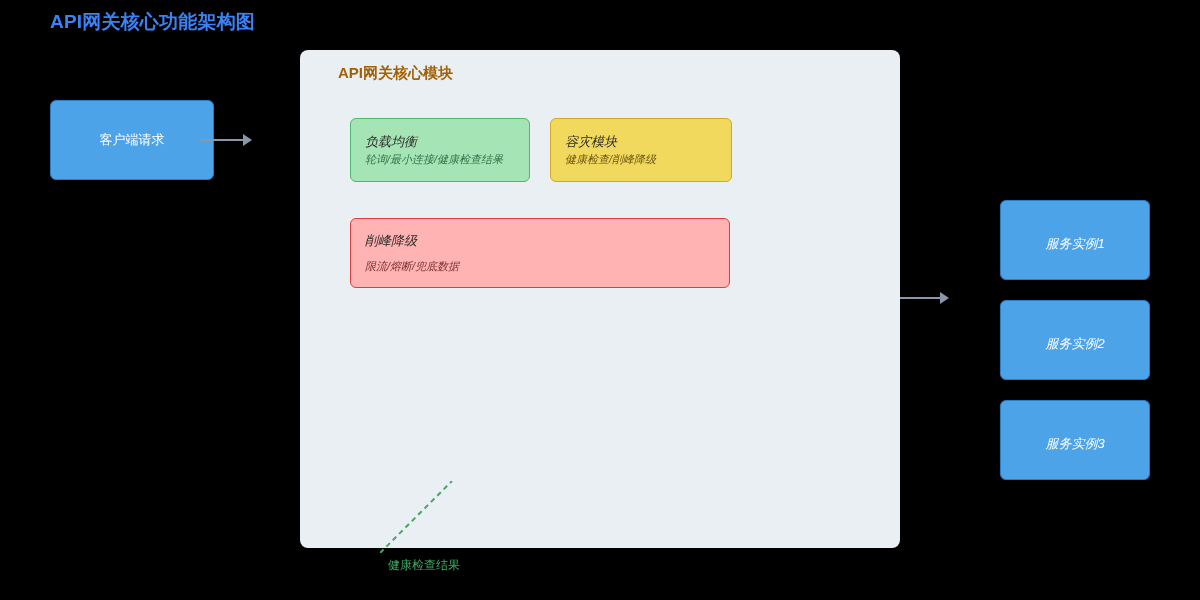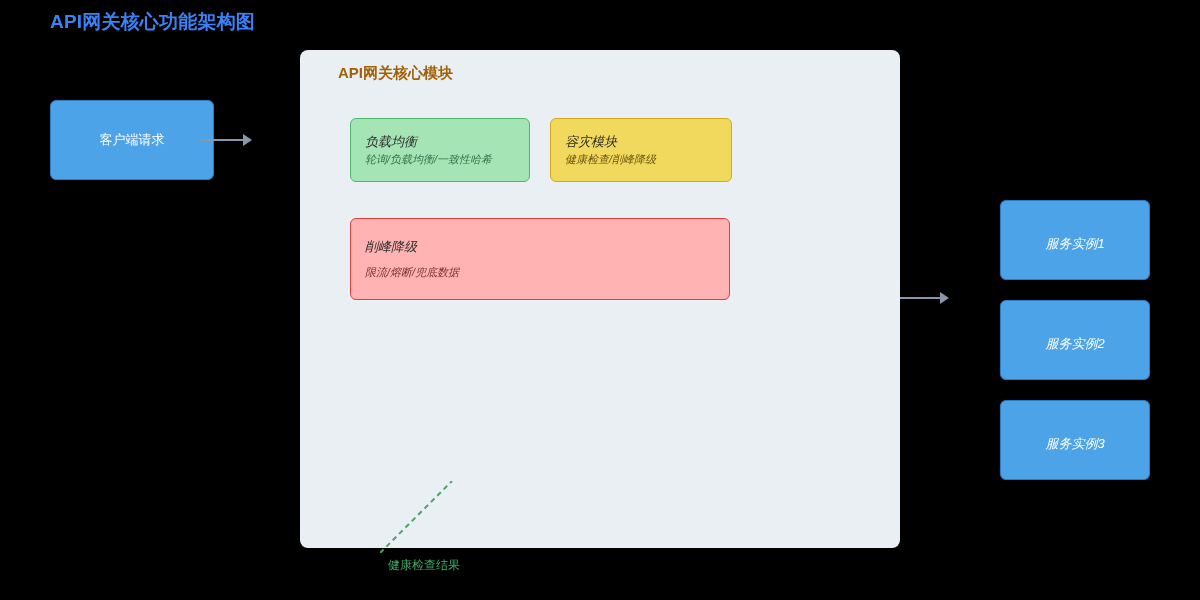--- a/index.html
+++ b/index.html
@@ -104,21 +104,21 @@
   #module-lb .m-sub { color: #32734a; }
 
   #module-dr {
     left: 250px; top: 68px; width: 182px; height: 64px;
     background: #f1d95e;
     border: 1px solid #d6a81d;
   }
   #module-dr .m-sub { color: #6b5610; }
 
   #module-pc {
-    left: 50px; top: 168px; width: 380px; height: 82px;
+    left: 50px; top: 168px; width: 380px; height: 70px;
     background: #ffb3b3;
     border: 1.5px solid #e33b3b;
     gap: 8px;
   }
   #module-pc .m-sub { color: #7a3030; }
 
   
   #health-line {
     position: absolute;
     left: 380px; top: 481px;
@@ -152,21 +152,21 @@
   </div>
 
   <div class="arrow-line" id="arrow1-line"></div>
   <div class="arrow-head" id="arrow1-head"></div>
 
   <div id="gateway-container">
     <div class="container-title">API网关核心模块</div>
 
     <div class="module" id="module-lb">
       <div class="m-title">负载均衡</div>
-      <div class="m-sub">轮询/负载均衡/一致性哈希</div>
+      <div class="m-sub">轮询/最小连接/健康检查结果</div>
     </div>
 
     <div class="module" id="module-dr">
       <div class="m-title">容灾模块</div>
       <div class="m-sub">健康检查/削峰降级</div>
     </div>
 
     <div class="module" id="module-pc">
       <div class="m-title">削峰降级</div>
       <div class="m-sub">限流/熔断/兜底数据</div>

